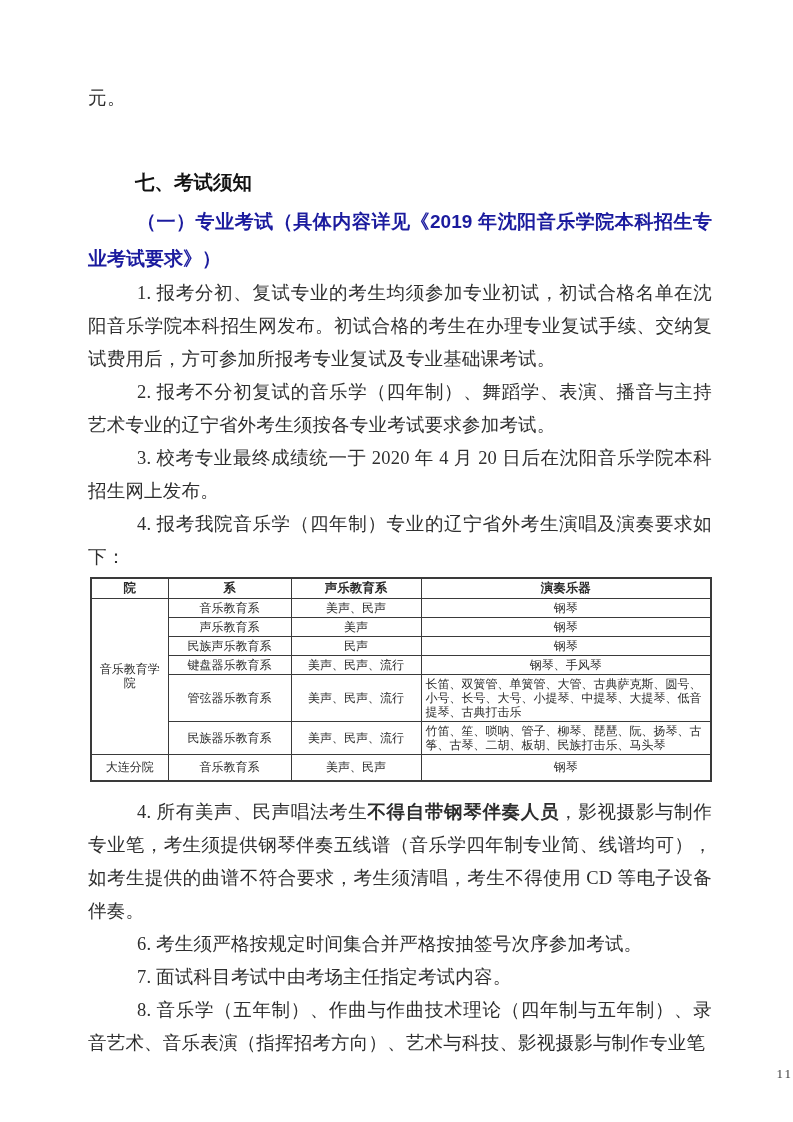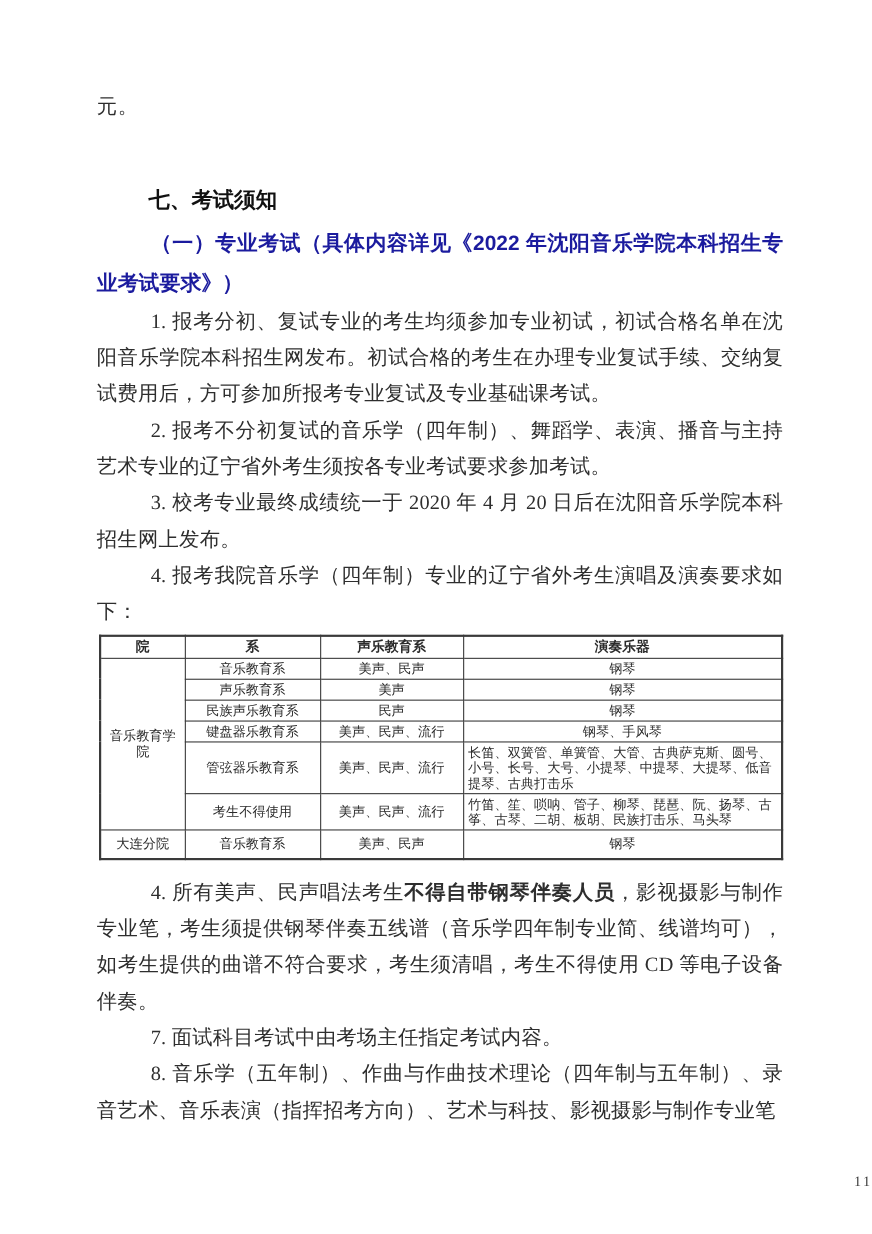--- a/index.html
+++ b/index.html
@@ -92,21 +92,21 @@
 </style>
 </head>
 <body>
 
 <div class="content">
 
   <p class="lead">元。</p>
 
   <p class="section-heading">七、考试须知</p>
 
-  <p class="subsection-heading" style="color: rgb(27, 27, 158);">（一）专业考试（具体内容详见《2022 年沈阳音乐学院本科招生专业考试要求》）</p>
+  <p class="subsection-heading" style="color: rgb(27, 27, 158);">（一）专业考试（具体内容详见《2019 年沈阳音乐学院本科招生专业考试要求》）</p>
 
   <p class="para">1. 报考分初、复试专业的考生均须参加专业初试，初试合格名单在沈阳音乐学院本科招生网发布。初试合格的考生在办理专业复试手续、交纳复试费用后，方可参加所报考专业复试及专业基础课考试。</p>
   <p class="para">2. 报考不分初复试的音乐学（四年制）、舞蹈学、表演、播音与主持艺术专业的辽宁省外考生须按各专业考试要求参加考试。</p>
   <p class="para">3. 校考专业最终成绩统一于 2020 年 4 月 20 日后在沈阳音乐学院本科招生网上发布。</p>
   <p class="para">4. 报考我院音乐学（四年制）专业的辽宁省外考生演唱及演奏要求如下：</p>
 
   <div class="table-wrap">
     <table class="exam-table">
       <colgroup>
         <col style="width:77px">
@@ -143,34 +143,35 @@
             <td>键盘器乐教育系</td>
             <td>美声、民声、流行</td>
             <td>钢琴、手风琴</td>
           </tr>
           <tr class="tall-3">
             <td>管弦器乐教育系</td>
             <td>美声、民声、流行</td>
             <td class="left">长笛、双簧管、单簧管、大管、古典萨克斯、圆号、小号、长号、大号、小提琴、中提琴、大提琴、低音提琴、古典打击乐</td>
           </tr>
           <tr class="tall-2">
-            <td>考生不得使用</td>
+            <td>民族器乐教育系</td>
             <td>美声、民声、流行</td>
             <td class="left">竹笛、笙、唢呐、管子、柳琴、琵琶、阮、扬琴、古筝、古琴、二胡、板胡、民族打击乐、马头琴</td>
           </tr>
           <tr class="last-row">
             <td rowspan="1">大连分院</td>
             <td>音乐教育系</td>
             <td>美声、民声</td>
             <td>钢琴</td>
           </tr>
         </tbody>
     </table>
   </div>
 
   <p class="para p5"><span>4. 所有美声、民声唱法考生</span><span class="bold-run">不得自带钢琴伴奏人员</span><span>，影视摄影与制作专业笔，考生须提供钢琴伴奏五线谱（音乐学四年制专业简、线谱均可），如考生提供的曲谱不符合要求，考生须清唱，考生不得使用 CD 等电子设备伴奏。</span></p>
 
+  <p class="para">6. 考生须严格按规定时间集合并严格按抽签号次序参加考试。</p>
   <p class="para">7. 面试科目考试中由考场主任指定考试内容。</p>
   <p class="para">8. 音乐学（五年制）、作曲与作曲技术理论（四年制与五年制）、录音艺术、音乐表演（指挥招考方向）、艺术与科技、影视摄影与制作专业笔</p>
 
 </div>
 
 <div class="page-number">11</div>
 
 </body></html>

